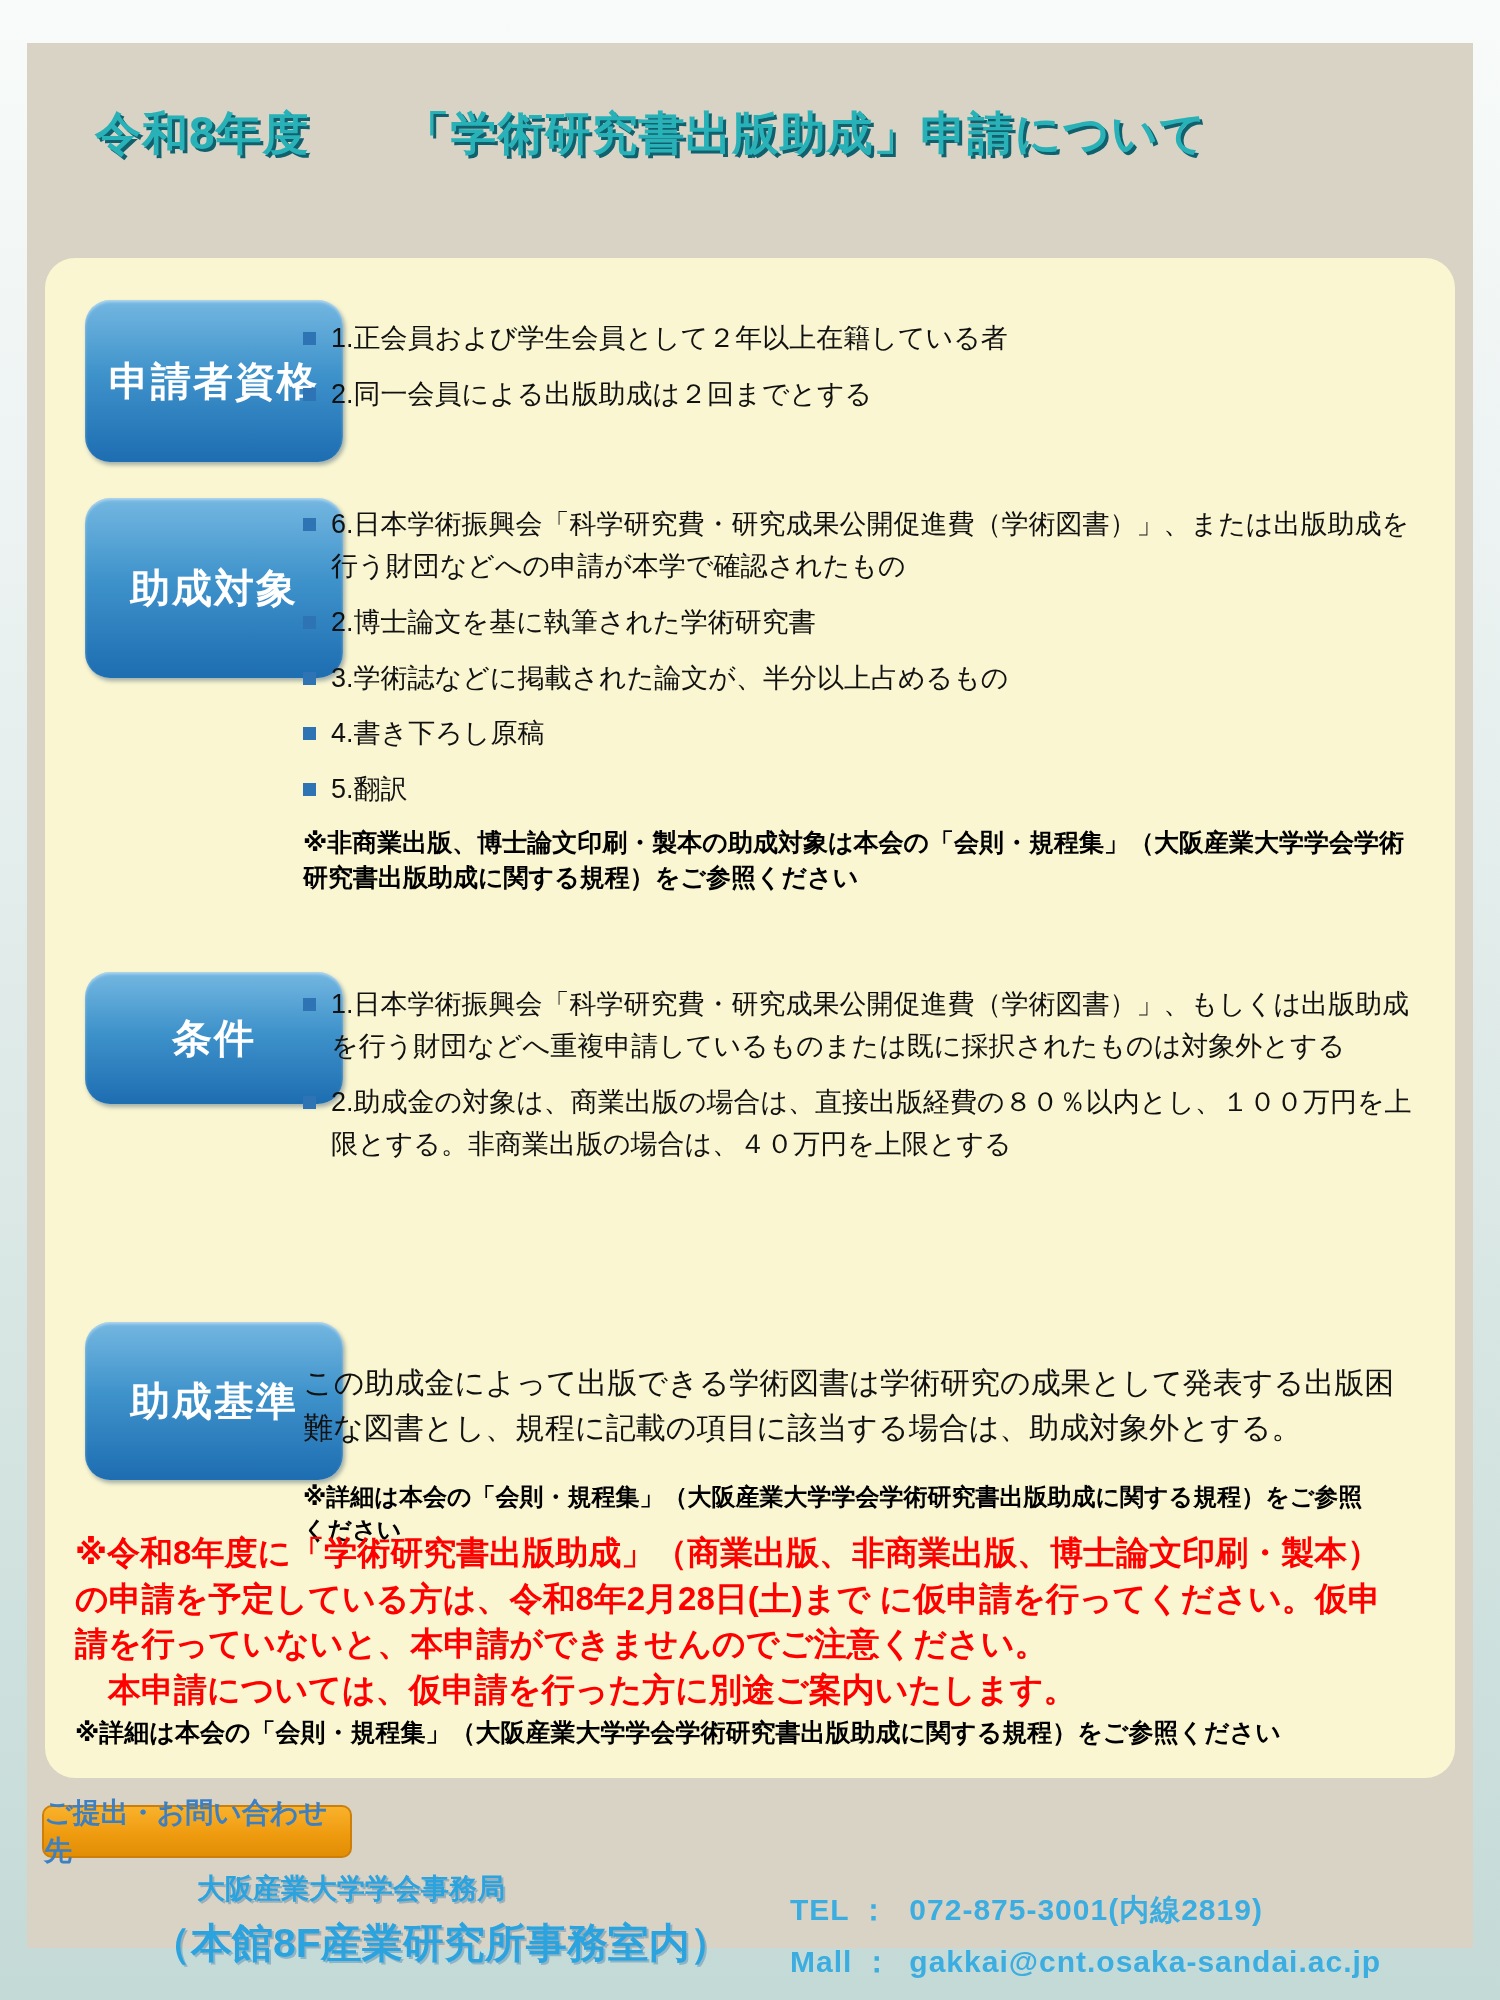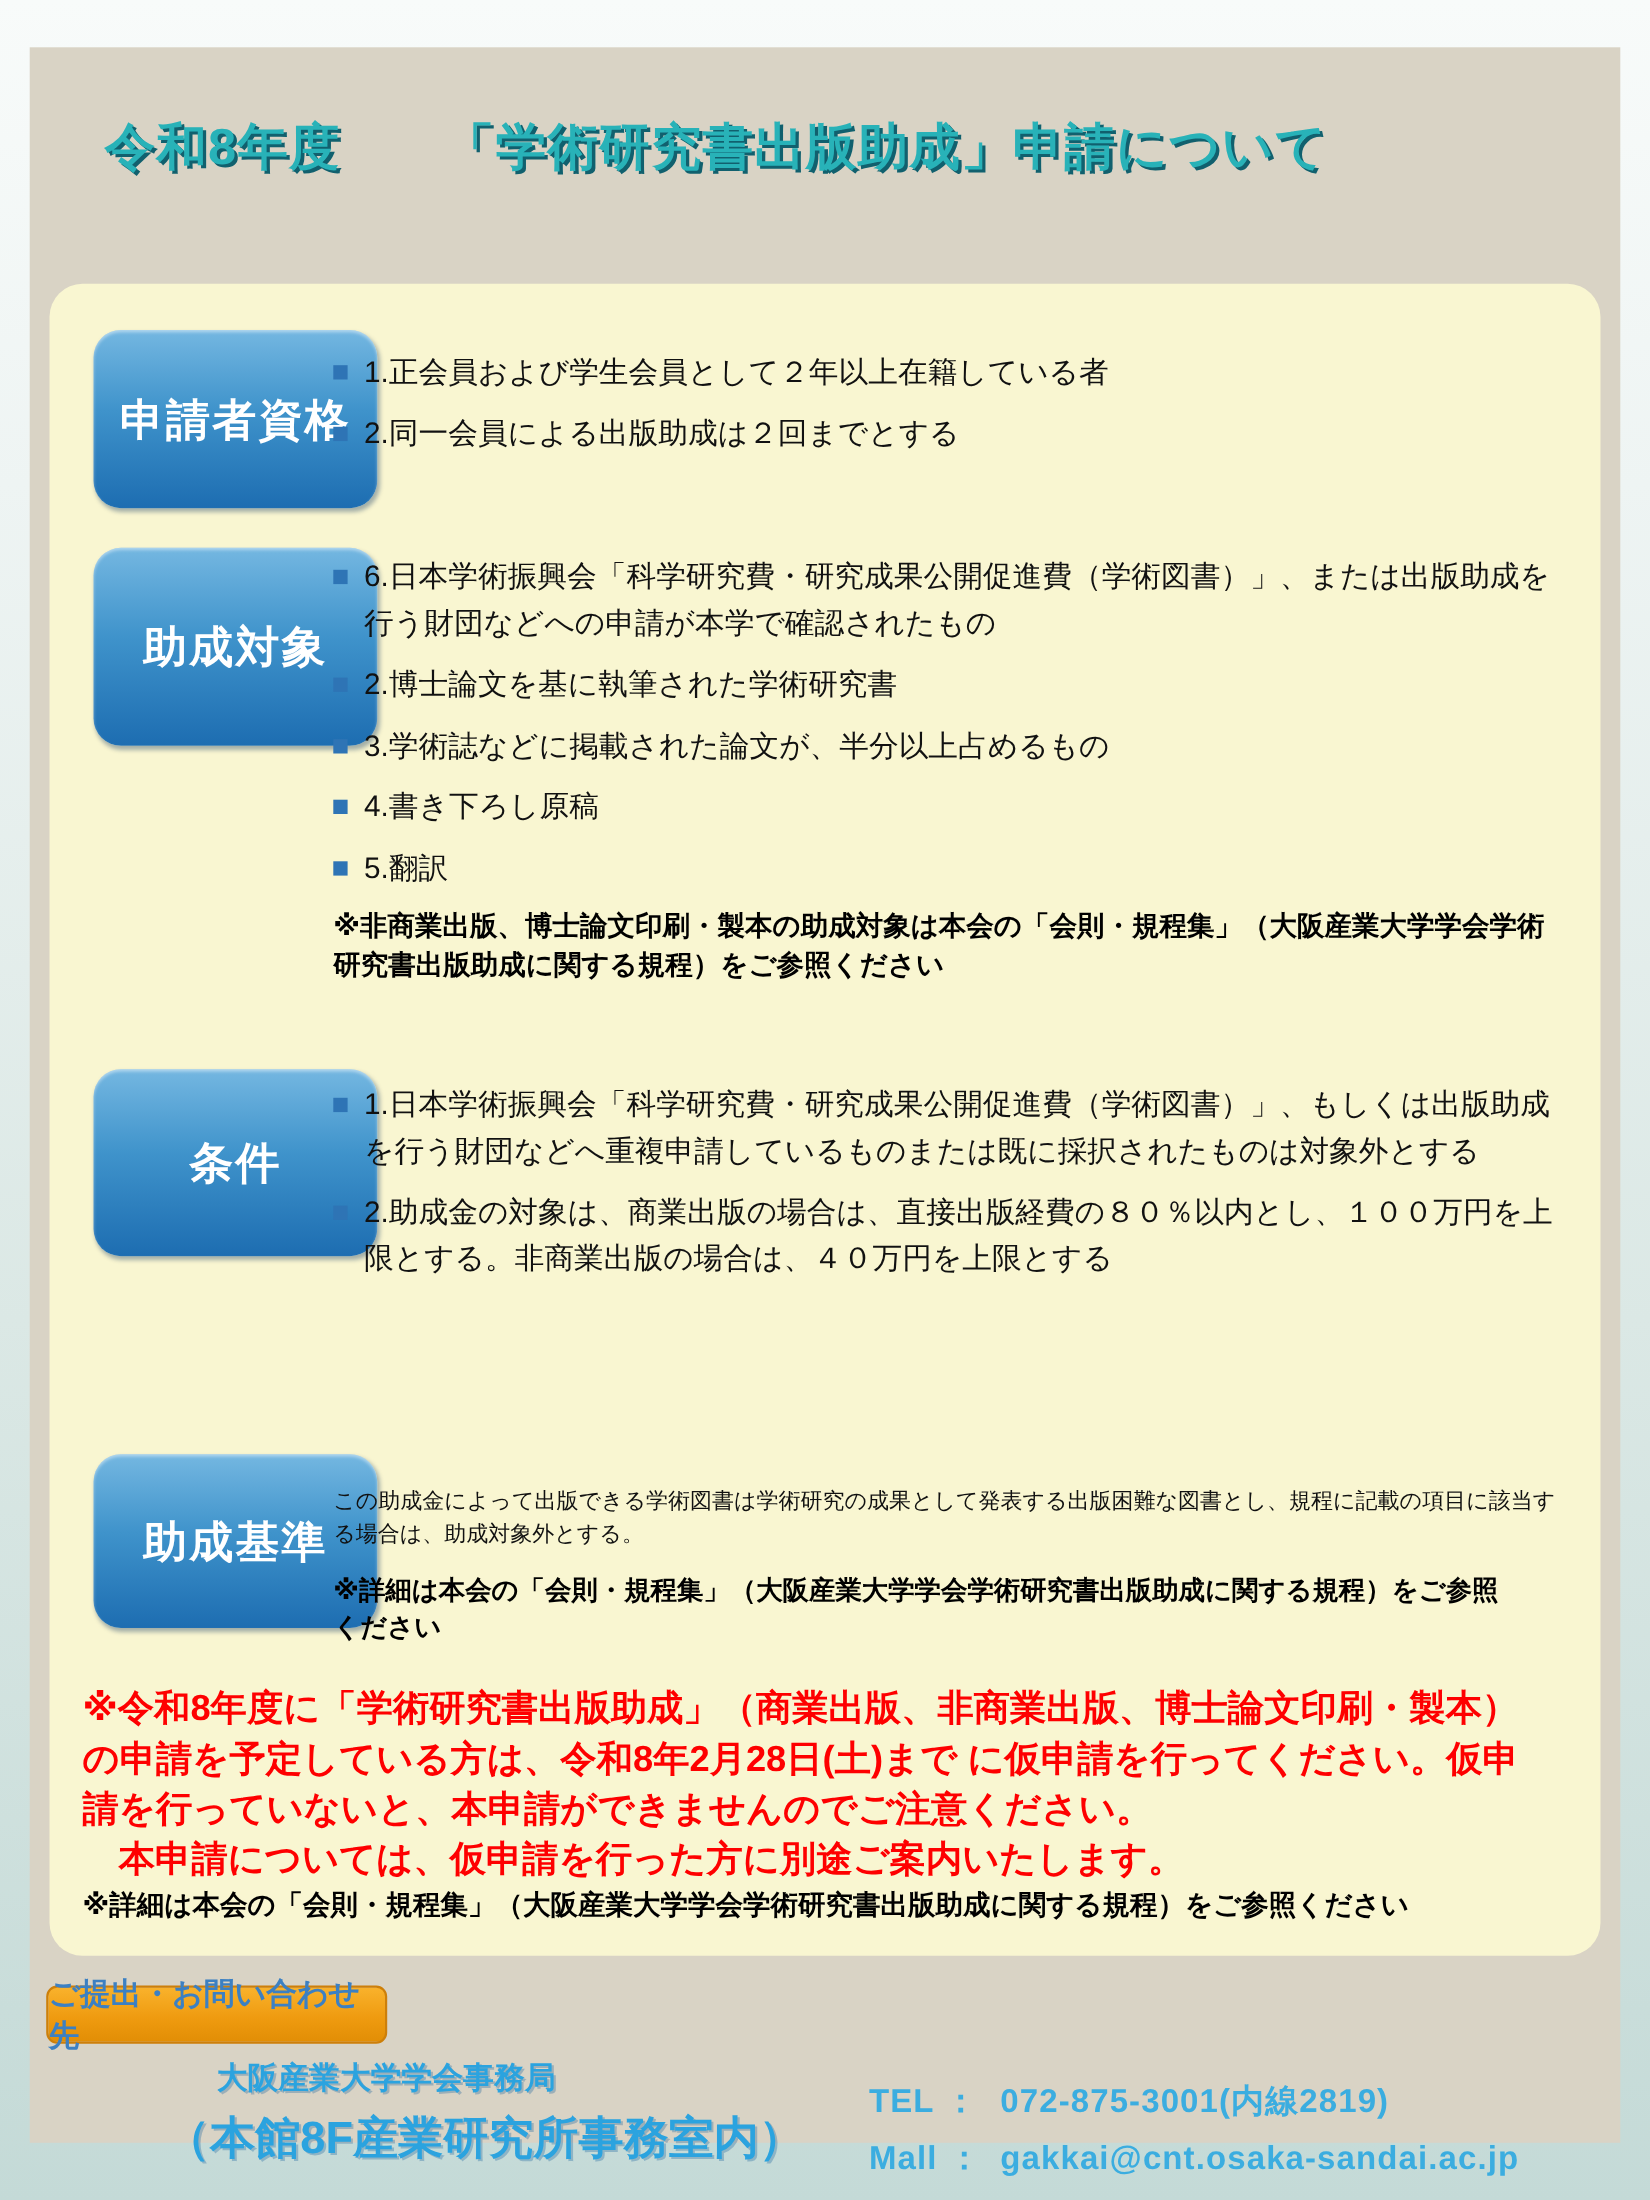--- a/index.html
+++ b/index.html
@@ -28,42 +28,42 @@
   .bluebox{
     position:absolute;left:40px;width:258px;
     background:linear-gradient(180deg,#74b7e1 0%,#3f93cb 45%,#1d6db1 100%);
     border-radius:25px;
     color:#fff;font-weight:bold;font-size:40px;letter-spacing:2px;
     display:flex;align-items:center;justify-content:center;
     box-shadow:inset 0 2px 3px rgba(255,255,255,.45), 2px 3px 4px rgba(0,40,90,.35);
   }
   #box1{top:42px;height:162px;}
   #box2{top:240px;height:180px;}
-  #box3{top:714px;height:170px;}
+  #box3{top:714px;height:132px;}
   #box4{top:1064px;height:158px;}
   .content{position:absolute;left:258px;width:1150px;}
   #content1{top:60px;}
   #content2{top:246px;}
   #content3{top:726px;}
   #content4{top:1072px;}
   .blist{list-style:none;margin:0;padding:0;}
   .blist li{
     display:flex;gap:15px;
     font-size:27px;line-height:1.55;color:#111;
     margin-bottom:14px;
   }
   .sq{flex:0 0 13px;width:13px;height:13px;background:#2e74b5;margin-top:14px;}
   .blist .btext{flex:1;max-width:1100px;}
   .note{
     font-size:25px;font-weight:bold;color:#000;line-height:1.38;
     margin-top:8px;max-width:1110px;
   }
   .note.hang-indent{text-indent:1.3em;}
   .note.small{font-size:24px;max-width:1080px;}
-  .para{font-size:20px;line-height:1.5;color:#111;max-width:1120px;}
+  .para{font-size:30px;line-height:1.5;color:#111;max-width:1120px;}
   .warning{
     position:absolute;left:30px;top:1272px;width:1330px;
     color:#fe0000;font-weight:bold;font-size:33px;line-height:1.38;
   }
   .warning .sub{text-indent:1em;}
   .warning .wnote{color:#000;font-size:25px;font-weight:bold;margin-top:4px;line-height:1.3;}
   .contact-label{
     position:absolute;left:42px;top:1805px;width:310px;height:53px;
     box-sizing:border-box;
     background:linear-gradient(180deg,#f9b22c 0%,#ef9b10 55%,#e28e05 100%);

